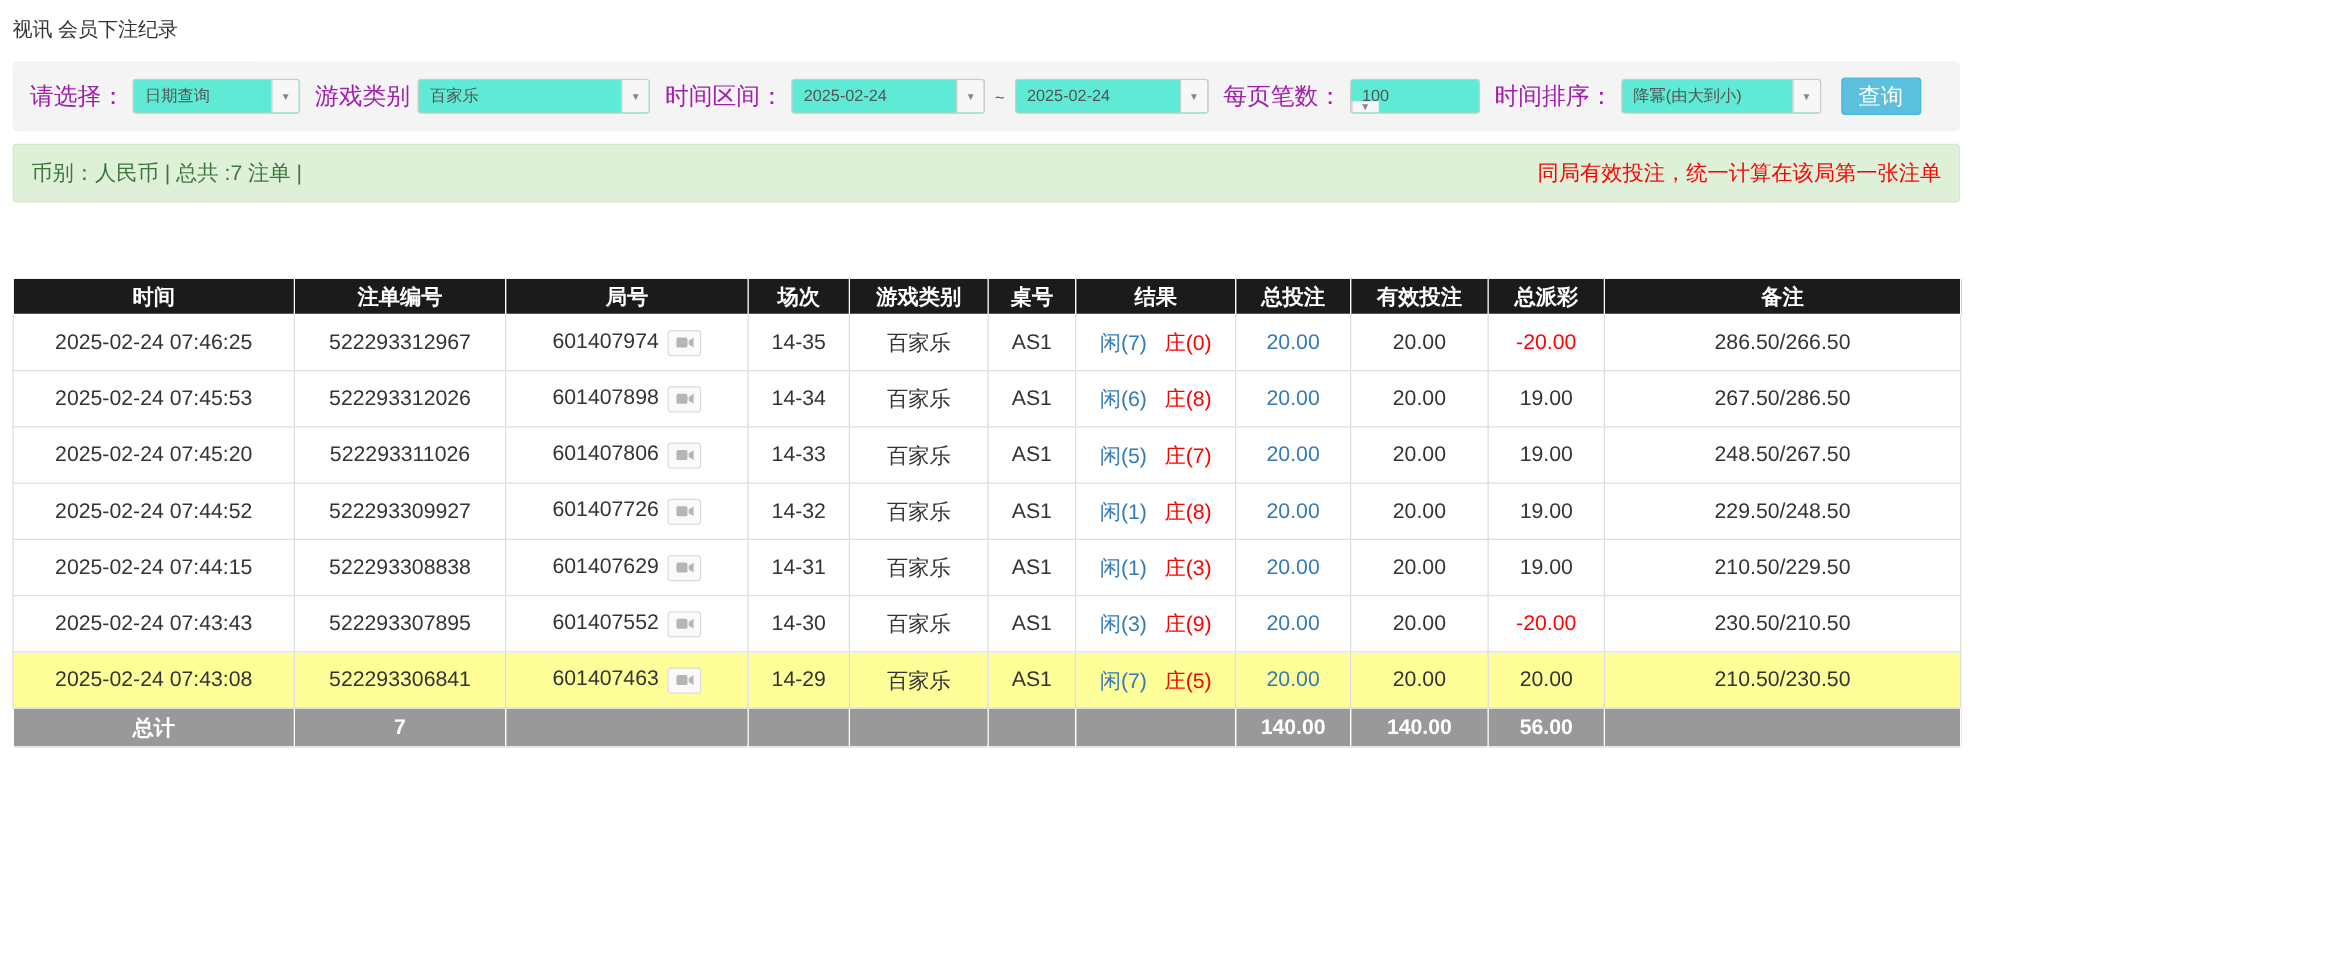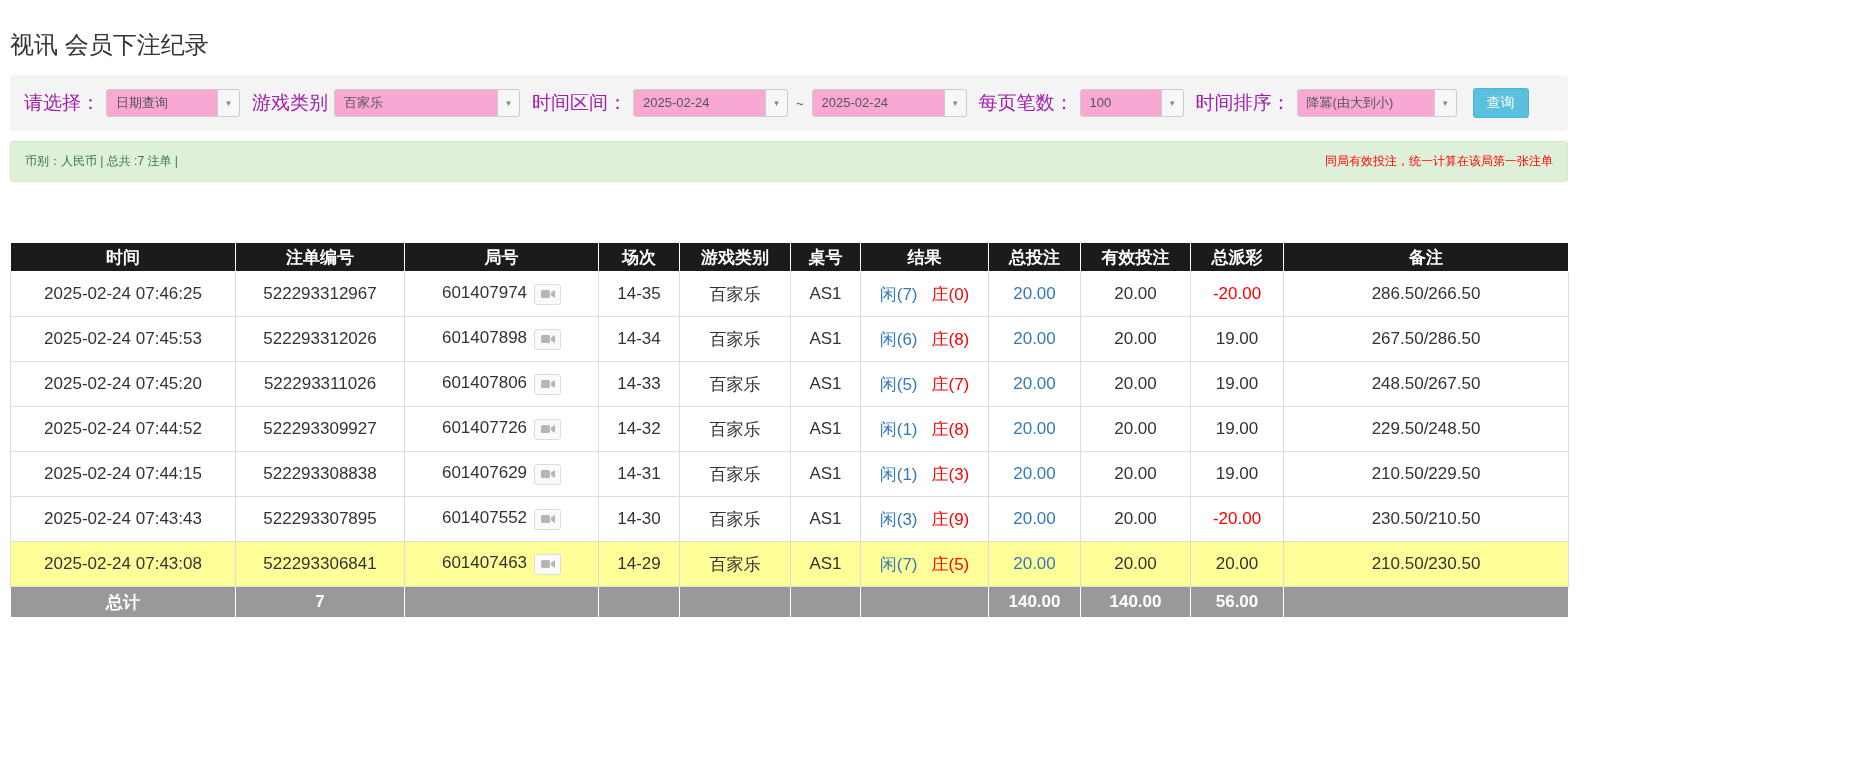--- a/index.html
+++ b/index.html
@@ -5,44 +5,44 @@
   * { box-sizing: border-box; }
   body {
     margin: 0;
     background: #ffffff;
     font-family: "Liberation Sans", "DejaVu Sans", sans-serif;
     color: #333333;
   }
   .page { width: 1558px; margin: 0 0 0 10px; padding-top: 10px; }
 
   .page-title {
-    font-size: 24px;
+    font-size: 16px;
     font-weight: 400;
     color: #333;
-    margin: 19px 0 14px 0;
+    margin: 4px 0 14px 0;
   }
 
   
   .filter-bar {
     background: #f4f4f4;
     border-radius: 4px;
     padding: 13px 14px;
     display: flex;
     align-items: center;
     flex-wrap: nowrap;
     margin-bottom: 10px;
   }
   .fgroup { display: flex; align-items: center; margin-right: 12px; white-space: nowrap; }
   .flabel { font-size: 19px; font-weight: normal; color: #a21caf; margin-right: 6px; }
   .tilde { font-size: 13px; color: #555; margin: 0 6px 0 0; padding: 0 2px; }
 
   .combo {
     display: inline-flex;
     align-items: stretch;
-    background: #f9a8d4;
+    background: #5eead4;
     border: 1px solid #cccccc;
     border-radius: 3px;
     height: 28px;
     overflow: hidden;
   }
   .combo-text {
     padding: 0 9px;
     line-height: 26px;
     font-size: 13px;
     color: #555;
@@ -57,46 +57,46 @@
     display: flex;
     align-items: center;
     justify-content: center;
     color: #888;
     font-size: 8px;
     cursor: pointer;
   }
   .w-query { width: 134px; }
   .w-game  { width: 186px; }
   .w-date  { width: 155px; }
-  .w-size  { width: 104px; }
+  .w-size  { width: 104px; flex-direction: column; }
   .w-sort  { width: 160px; }
 
   .btn-search {
     background: #5bc0de;
     border: 1px solid #46b8da;
     color: #fff;
-    font-size: 14px;
+    font-size: 18px;
     height: 30px;
     padding: 0 13px;
     border-radius: 3px;
     cursor: pointer;
     margin-left: 4px;
     font-family: Liberation Serif, serif;
   }
 
   
   .summary-bar {
     background: #dff0d8;
     border: 1px solid #d6e9c6;
     border-radius: 3px;
     padding: 11px 14px;
     display: flex;
     justify-content: space-between;
     align-items: center;
-    font-size: 12px;
+    font-size: 17px;
   }
   .summary-left { color: #3c763d; }
   .summary-right { color: #ff0000; }
 
   
   .table-wrap { margin-top: 60px; }
   table {
     width: 100%;
     border-collapse: collapse;
     table-layout: fixed;

